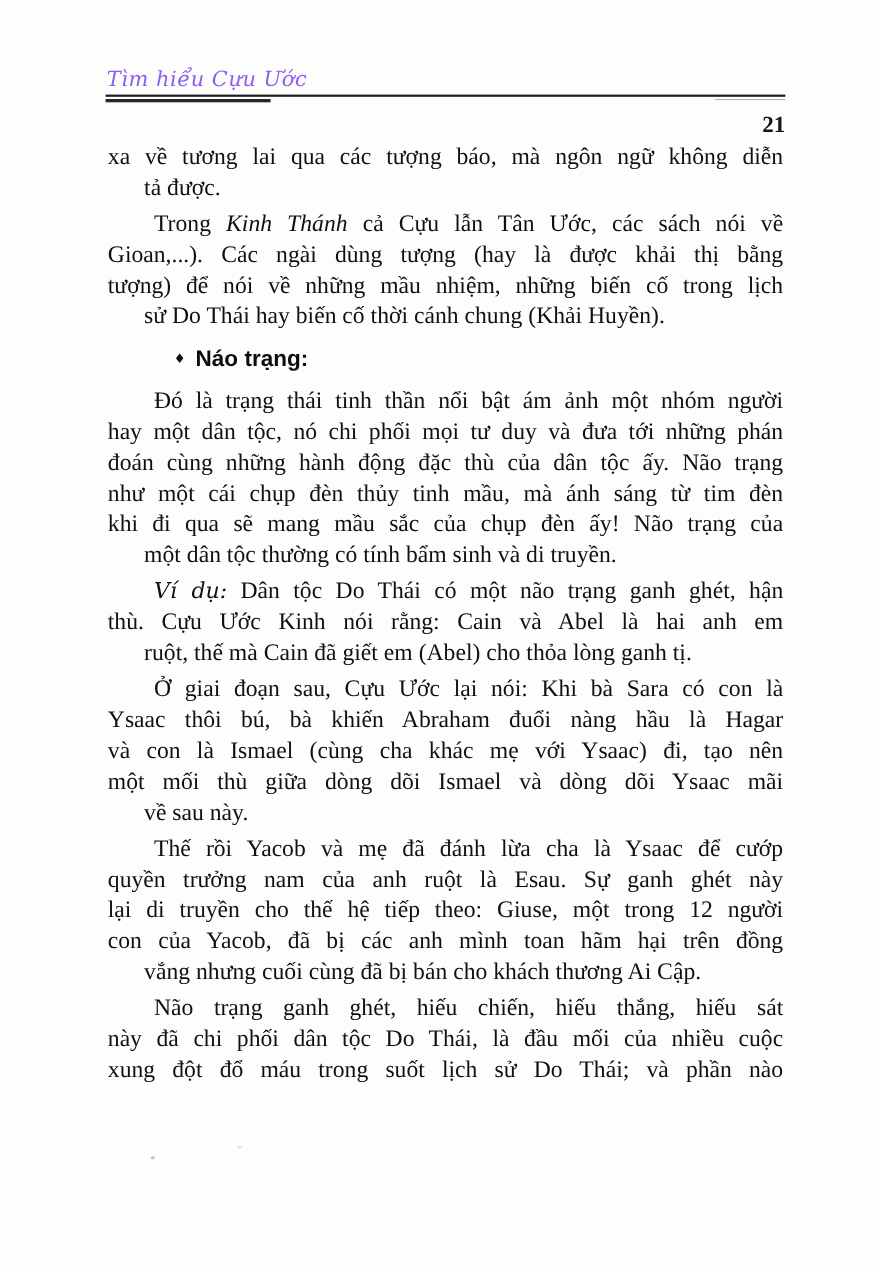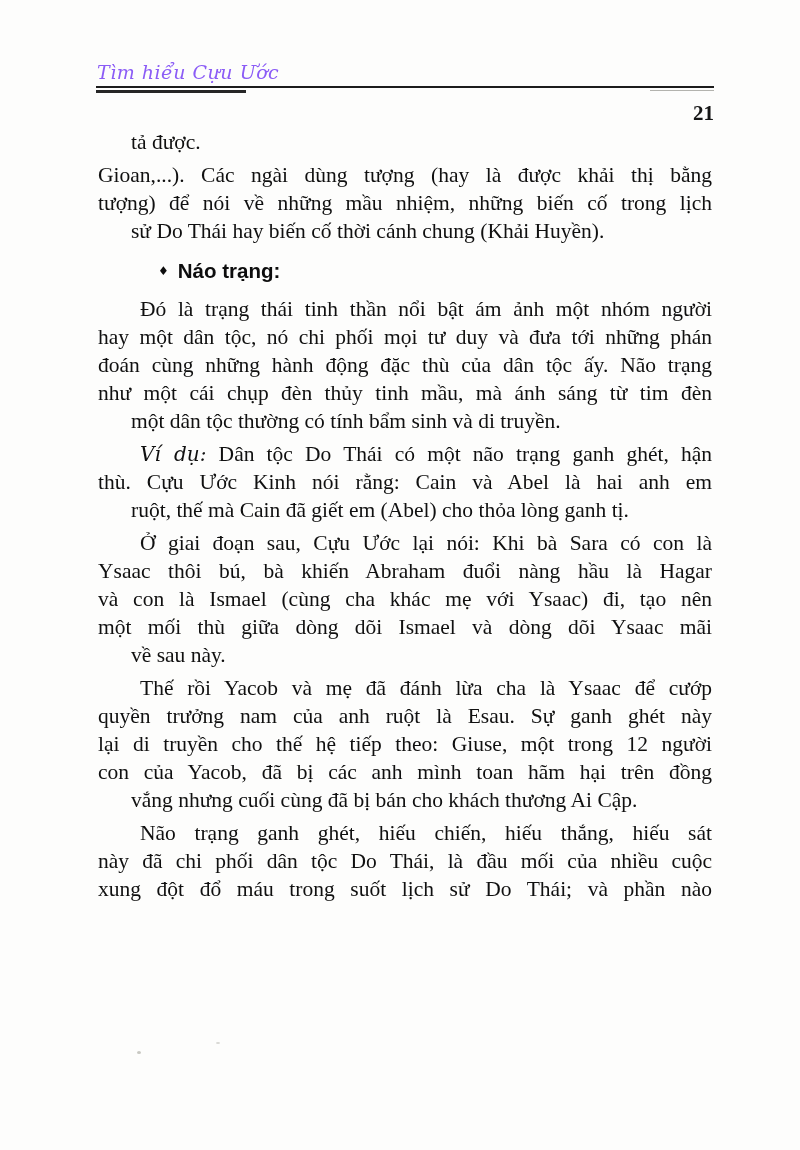--- a/index.html
+++ b/index.html
@@ -106,33 +106,36 @@
   <div>
     <span class="header-title">Tìm hiểu Cựu Ước</span>
     <span class="page-number">21</span>
     <div class="rule-main"></div>
     <div class="rule-left"></div>
     <div class="rule-right"></div>
   </div>
 
   <div class="content">
       <div class="paragraph">
+        <div class="line"><span class="seg">xa về tương lai qua các tượng báo, mà ngôn ngữ không diễn</span></div>
         <div class="line end"><span class="seg">tả được.</span></div>
       </div>
       <div class="paragraph">
+        <div class="line first"><span class="seg">Trong </span><span class="seg-italic">Kinh Thánh</span><span class="seg"> cả Cựu lẫn Tân Ước, các sách nói về</span></div>
         <div class="line"><span class="seg">Gioan,...). Các ngài dùng tượng (hay là được khải thị bằng</span></div>
         <div class="line"><span class="seg">tượng) để nói về những mầu nhiệm, những biến cố trong lịch</span></div>
         <div class="line end"><span class="seg">sử Do Thái hay biến cố thời cánh chung (Khải Huyền).</span></div>
       </div>
       <div class="heading"><span class="bullet">♦</span><span class="heading-text">Náo trạng:</span></div>
       <div class="paragraph">
         <div class="line first"><span class="seg">Đó là trạng thái tinh thần nổi bật ám ảnh một nhóm người</span></div>
         <div class="line"><span class="seg">hay một dân tộc, nó chi phối mọi tư duy và đưa tới những phán</span></div>
         <div class="line"><span class="seg">đoán cùng những hành động đặc thù của dân tộc ấy. Não trạng</span></div>
         <div class="line"><span class="seg">như một cái chụp đèn thủy tinh mầu, mà ánh sáng từ tim đèn</span></div>
+        <div class="line"><span class="seg">khi đi qua sẽ mang mầu sắc của chụp đèn ấy! Não trạng của</span></div>
         <div class="line end"><span class="seg">một dân tộc thường có tính bẩm sinh và di truyền.</span></div>
       </div>
       <div class="paragraph">
         <div class="line first"><span class="seg-script">Ví dụ:</span><span class="seg"> Dân tộc Do Thái có một não trạng ganh ghét, hận</span></div>
         <div class="line"><span class="seg">thù. Cựu Ước Kinh nói rằng: Cain và Abel là hai anh em</span></div>
         <div class="line end"><span class="seg">ruột, thế mà Cain đã giết em (Abel) cho thỏa lòng ganh tị.</span></div>
       </div>
       <div class="paragraph">
         <div class="line first"><span class="seg">Ở giai đoạn sau, Cựu Ước lại nói: Khi bà Sara có con là</span></div>
         <div class="line"><span class="seg">Ysaac thôi bú, bà khiến Abraham đuổi nàng hầu là Hagar</span></div>

